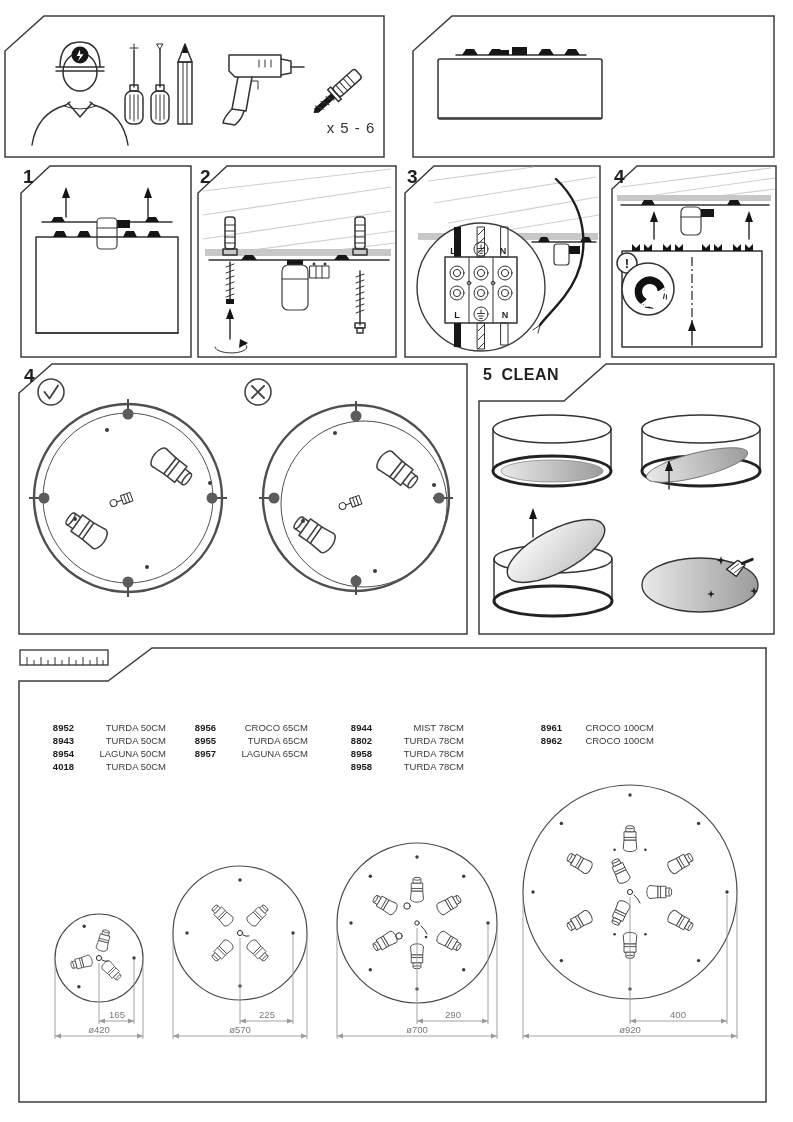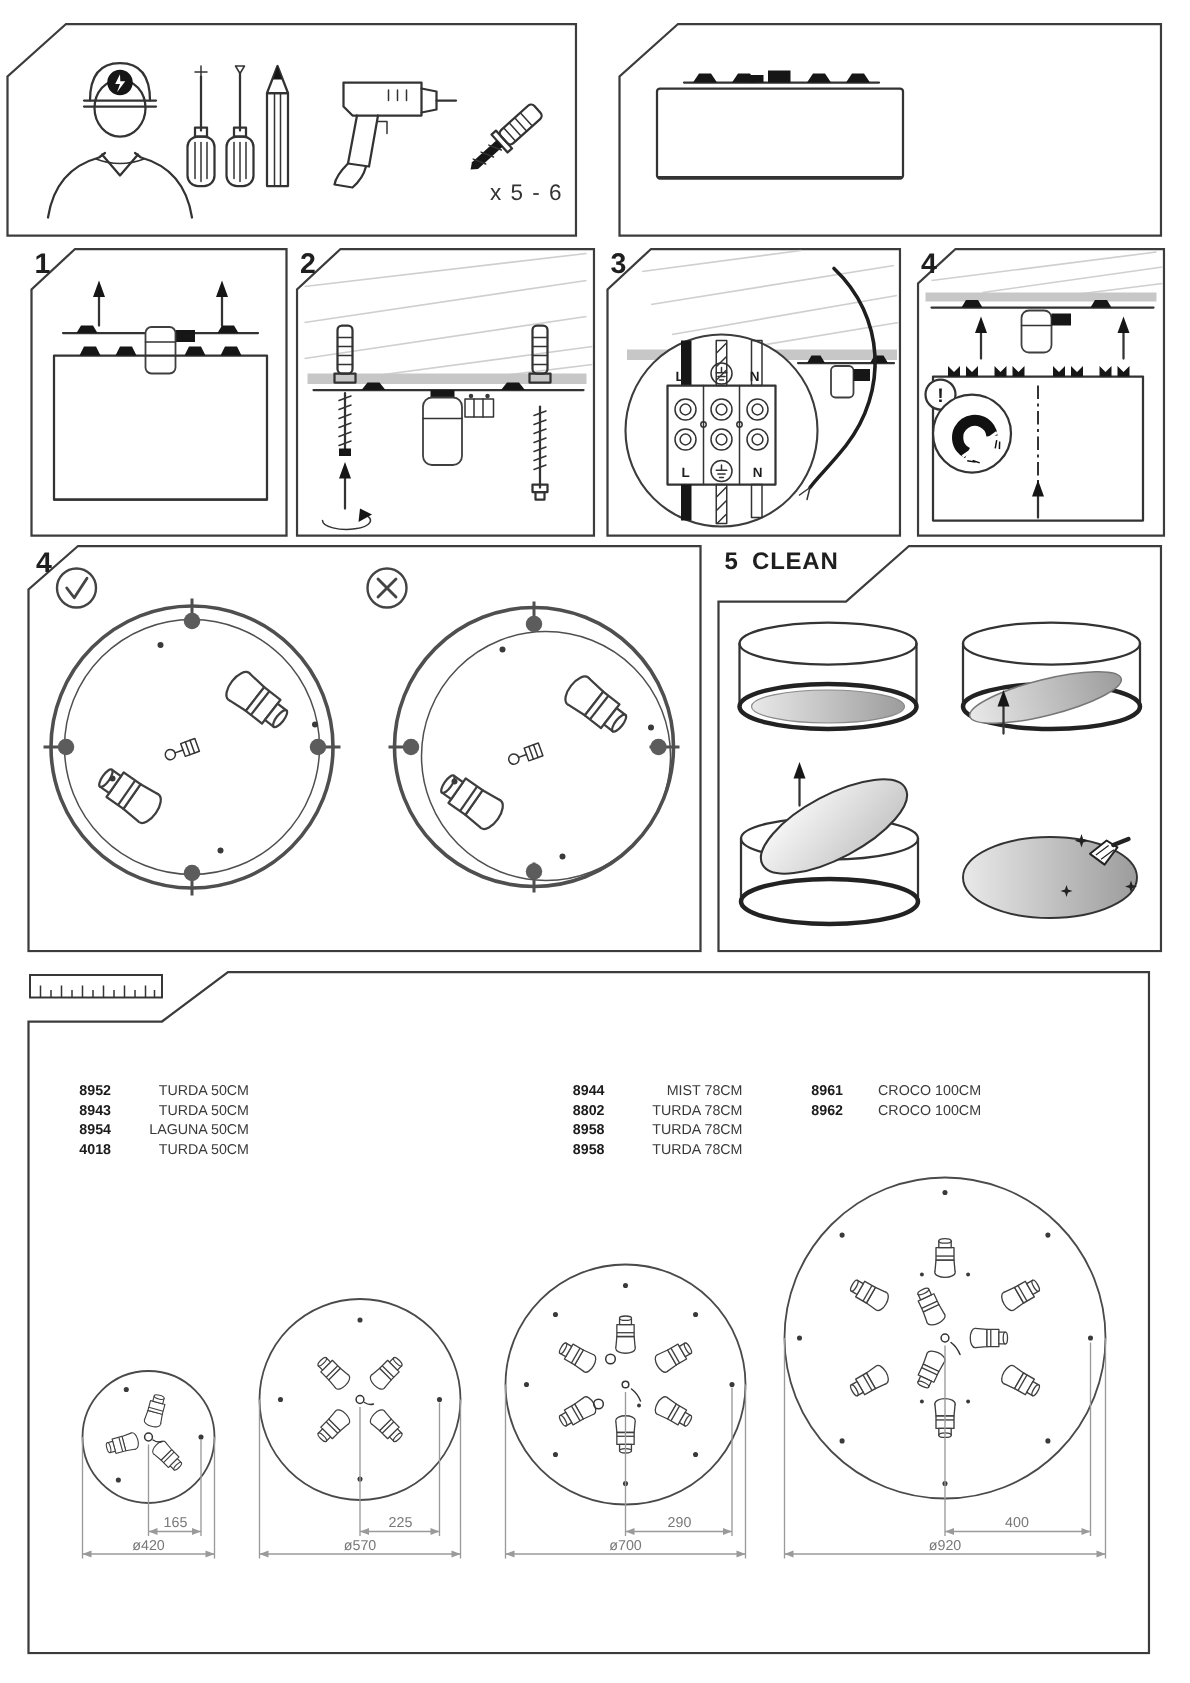--- a/index.html
+++ b/index.html
@@ -624,21 +624,35 @@
         </div>
       <div class="prod-row">
           <span class="code">8954</span>
           <span class="pname">LAGUNA 50CM</span>
         </div>
       <div class="prod-row">
           <span class="code">4018</span>
           <span class="pname">TURDA 50CM</span>
         </div>
     </div>
-    <div class="prod-col" style="left:355px">
+    <div class="prod-col" style="left:168px">
+      <div class="prod-row">
+          <span class="code">8956</span>
+          <span class="pname">CROCO 65CM</span>
+        </div>
+      <div class="prod-row">
+          <span class="code">8955</span>
+          <span class="pname">TURDA 65CM</span>
+        </div>
+      <div class="prod-row">
+          <span class="code">8957</span>
+          <span class="pname">LAGUNA 65CM</span>
+        </div>
+    </div>
+    <div class="prod-col" style="left:324px">
       <div class="prod-row">
           <span class="code">8944</span>
           <span class="pname">MIST 78CM</span>
         </div>
       <div class="prod-row">
           <span class="code">8802</span>
           <span class="pname">TURDA 78CM</span>
         </div>
       <div class="prod-row">
           <span class="code">8958</span>

